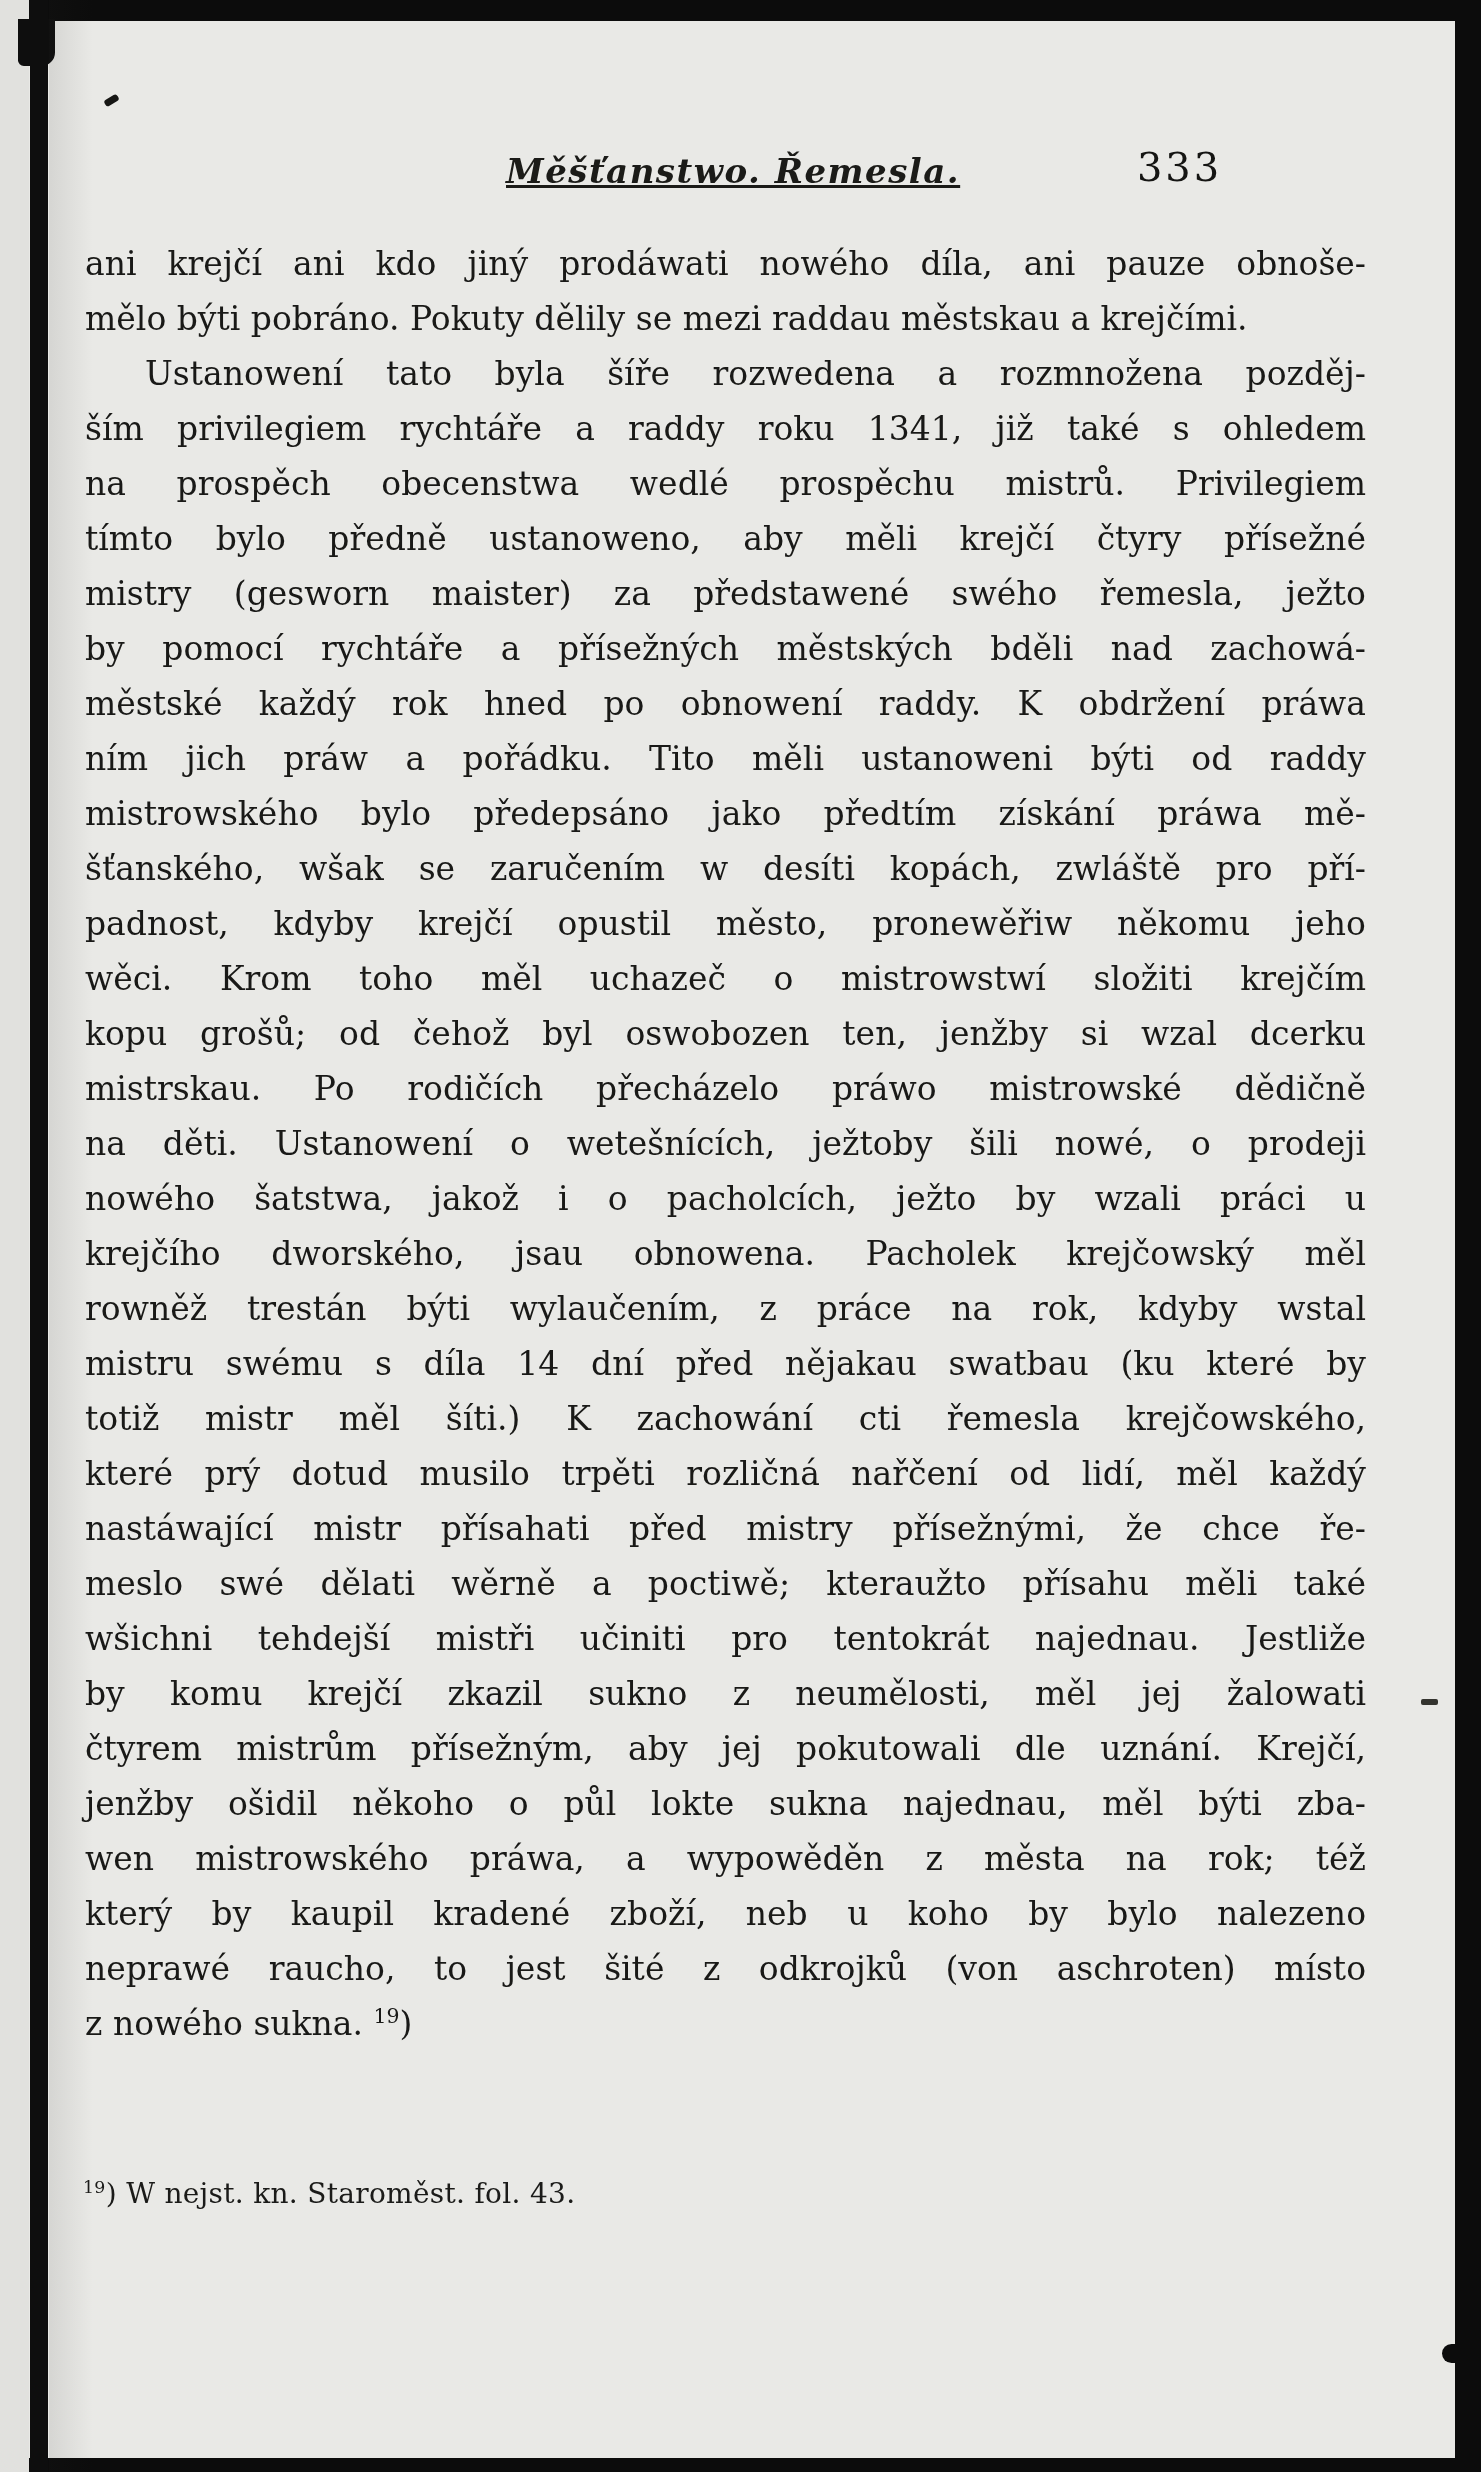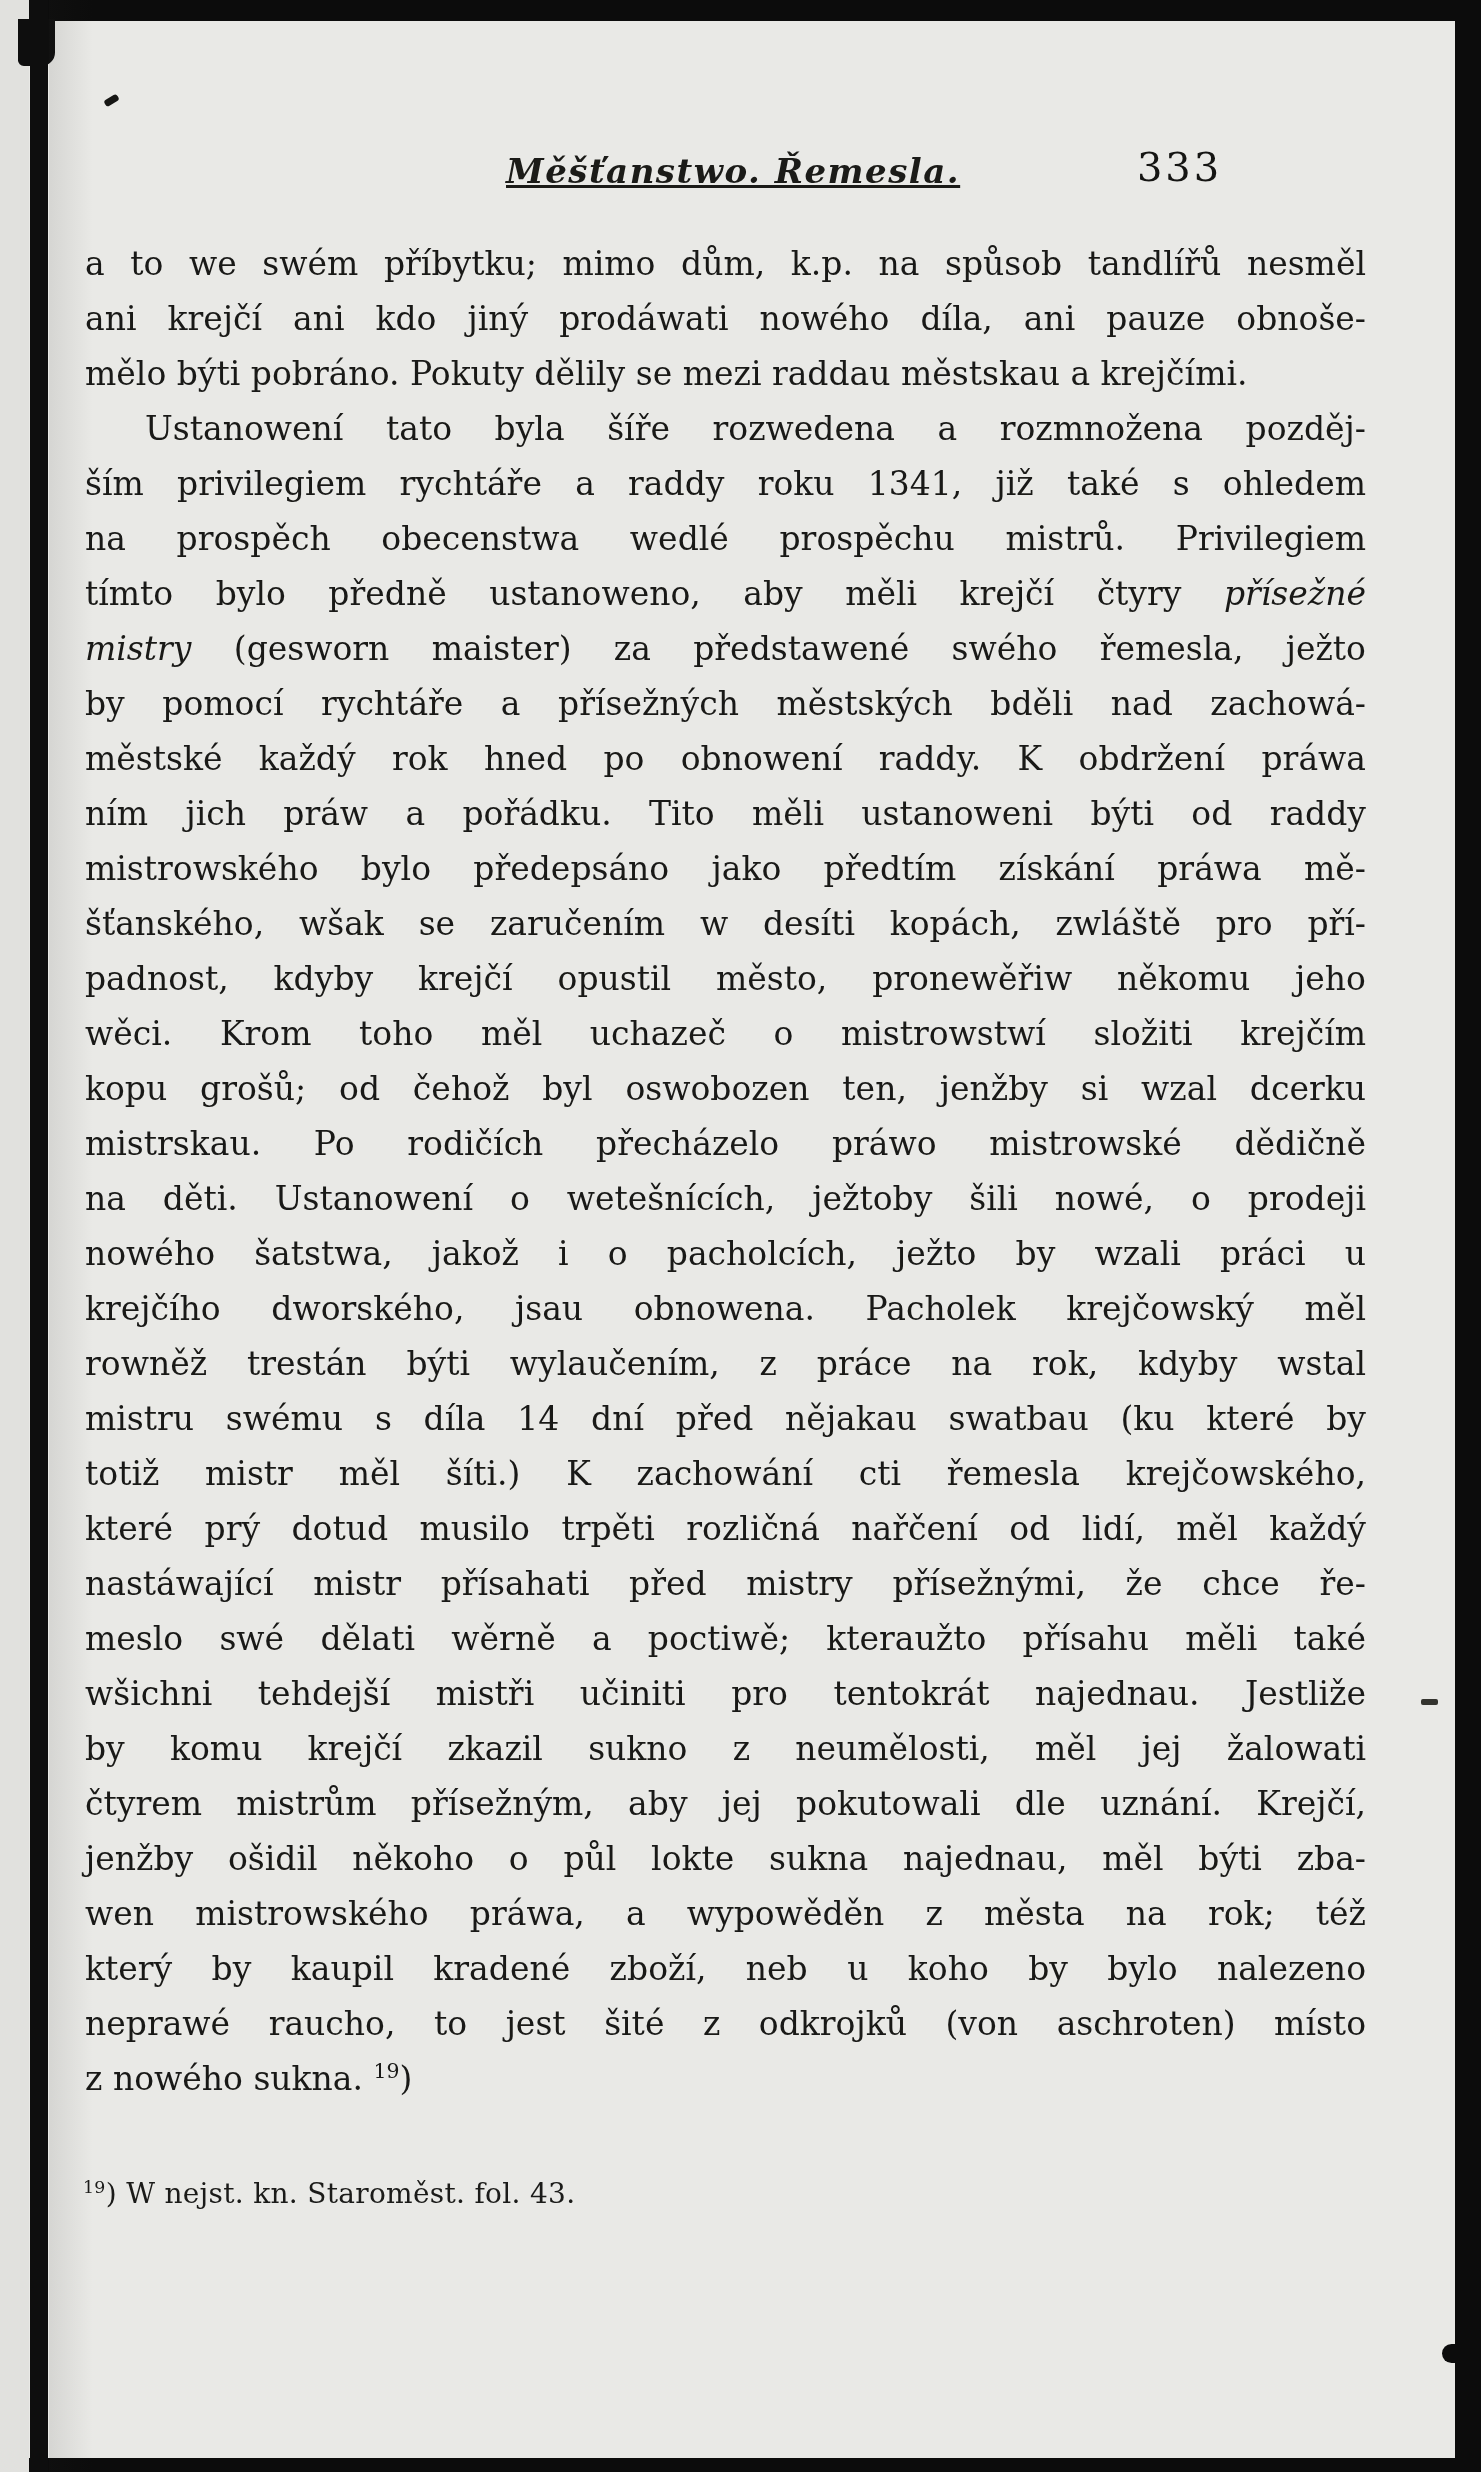--- a/index.html
+++ b/index.html
@@ -31,21 +31,21 @@
   .page-number {
     position:absolute; left:1137px; top:1.9px;
     font-size:40px; font-weight:500; letter-spacing:2.9px; color:#151513;text-align:right;
   }
 
   
   .body-text { position:absolute; left:85px; top:236px; width:1281px; color:#191917; font-size:33px; }
   .tline  { height:55px; line-height:55px; text-align:justify; text-align-last:justify; }
   .tlast  { text-align-last:left; }
   .tindent{ text-indent:60px; }
-  .it  { font-style:italic; }
+  .it  { }
   .sup { vertical-align:super; font-size:0.62em; line-height:0; }
 
   
   .footnote { position:absolute; left:83px; top:2177px; font-size:28px; color:#1b1b19; letter-spacing:0.3px; }
 </style>
 </head>
 <body>
 
 <div class="scan">
 
@@ -59,21 +59,20 @@
   <div class="bar-bump"></div>
   <div class="mark-apostrophe"></div>
   <div class="mark-dash-right"></div>
 
   <div class="running-header">
     <span class="header-title">Měšťanstwo. Řemesla.</span>
     <span class="page-number">333</span>
   </div>
 
   <div class="body-text" id="body-text">
-      <div class="tline"><span>a to we swém příbytku; mimo dům, k.p. na spůsob tandlířů nesměl</span></div>
       <div class="tline"><span>ani krejčí ani kdo jiný prodáwati nowého díla, ani pauze obnoše-</span></div>
       <div class="tline tlast"><span>mělo býti pobráno. Pokuty dělily se mezi raddau městskau a krejčími.</span></div>
       <div class="tline tindent"><span>Ustanowení tato byla šíře rozwedena a rozmnožena pozděj-</span></div>
       <div class="tline"><span>ším privilegiem rychtáře a raddy roku 1341, již také s ohledem</span></div>
       <div class="tline"><span>na prospěch obecenstwa wedlé prospěchu mistrů. Privilegiem</span></div>
       <div class="tline"><span>tímto bylo předně ustanoweno, aby měli krejčí čtyry </span><span class="it">přísežné</span></div>
       <div class="tline"><span class="it">mistry</span><span> (gesworn maister) za předstawené swého řemesla, ježto</span></div>
       <div class="tline"><span>by pomocí rychtáře a přísežných městských bděli nad zachowá-</span></div>
       <div class="tline"><span>městské každý rok hned po obnowení raddy. K obdržení práwa</span></div>
       <div class="tline"><span>ním jich práw a pořádku. Tito měli ustanoweni býti od raddy</span></div>

